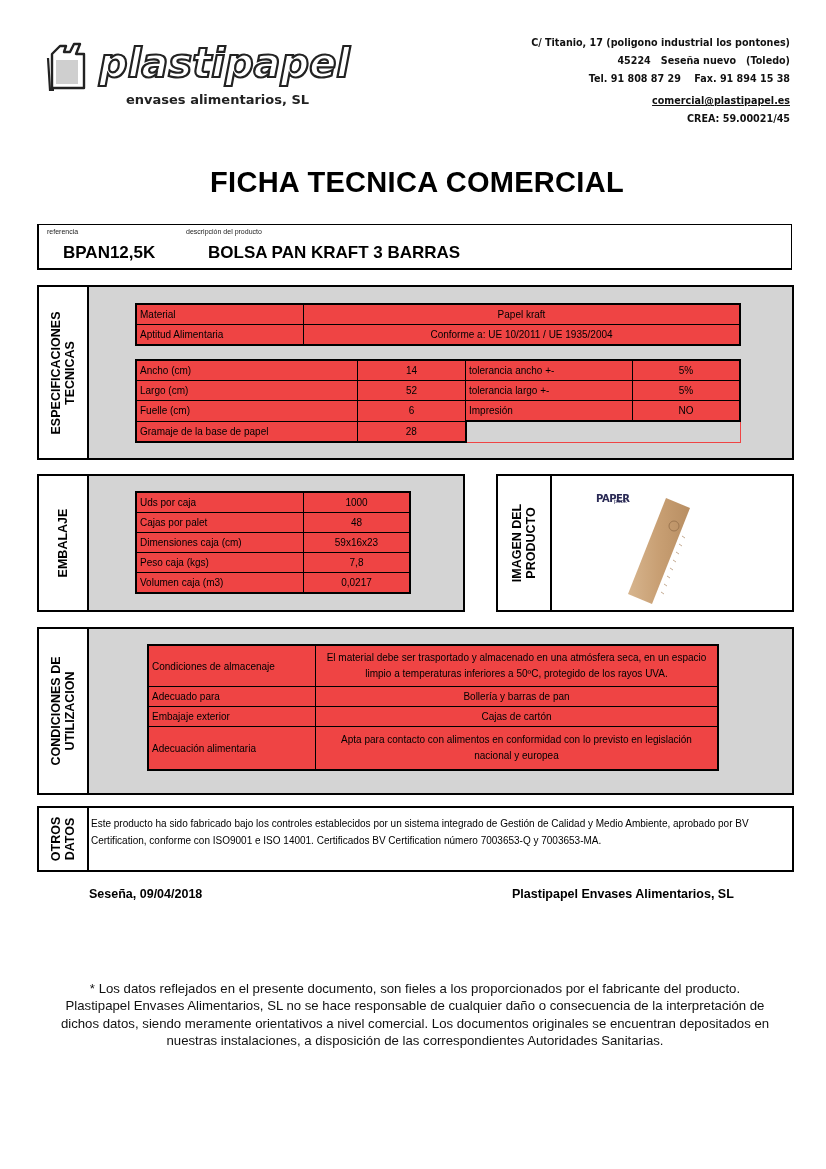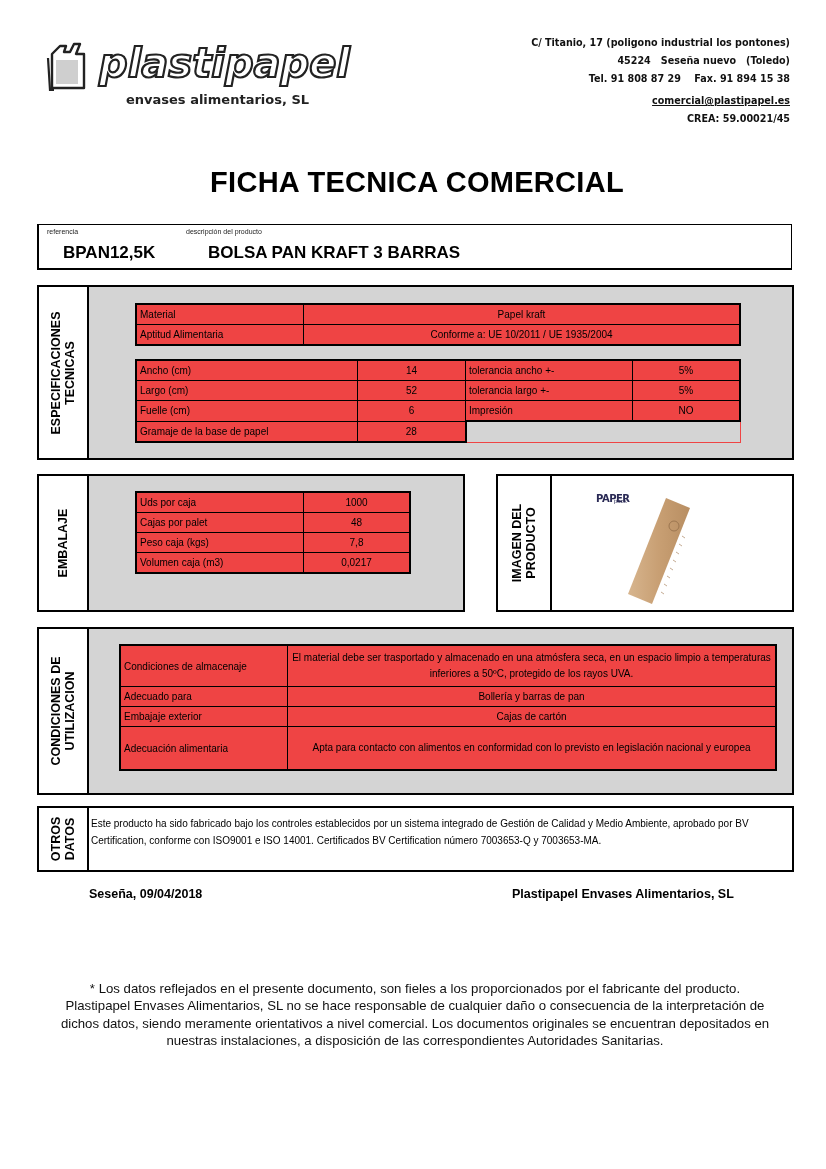--- a/index.html
+++ b/index.html
@@ -121,20 +121,24 @@
   </div>
   <table class="grid" style="left:96px;top:15px;width:276px;">
     <tbody>
         <tr>
           <td style="width:160px;">Uds por caja</td>
           <td class="c">1000</td>
         </tr>
     <tr>
           <td>Cajas por palet</td>
           <td class="c">48</td>
+        </tr>
+    <tr>
+          <td>Dimensiones caja (cm)</td>
+          <td class="c">59x16x23</td>
         </tr>
     <tr>
           <td>Peso caja (kgs)</td>
           <td class="c">7,8</td>
         </tr>
     <tr>
           <td>Volumen caja (m3)</td>
           <td class="c">0,0217</td>
         </tr>
   </tbody>
@@ -175,21 +179,21 @@
   </svg>
 </div>
 
 <div class="section" style="left:37px;top:627px;width:757px;height:168px;">
   <div class="label-col">
     <div class="vlabel">
       <div>CONDICIONES DE</div>
       <div>UTILIZACION</div>
     </div>
   </div>
-  <table class="grid" style="left:80px;top:15px;width:658px;">
+  <table class="grid" style="left:108px;top:15px;width:572px;">
     <tbody>
         <tr>
       <td style="width:160px;height:40px;">Condiciones de almacenaje</td>
       <td class="c" style="white-space:normal;line-height:16px;">El material debe ser trasportado y almacenado en una atmósfera seca, en un espacio limpio a temperaturas inferiores a 50ºC, protegido de los rayos UVA.</td>
     </tr>
     <tr>
       <td>Adecuado para</td>
       <td class="c">Bollería y barras de pan</td>
     </tr>
     <tr>

